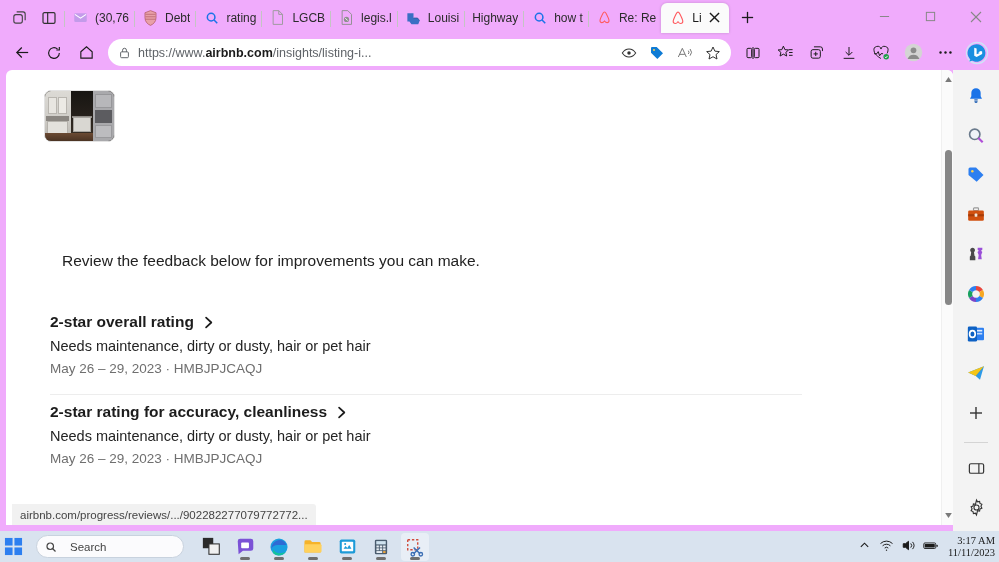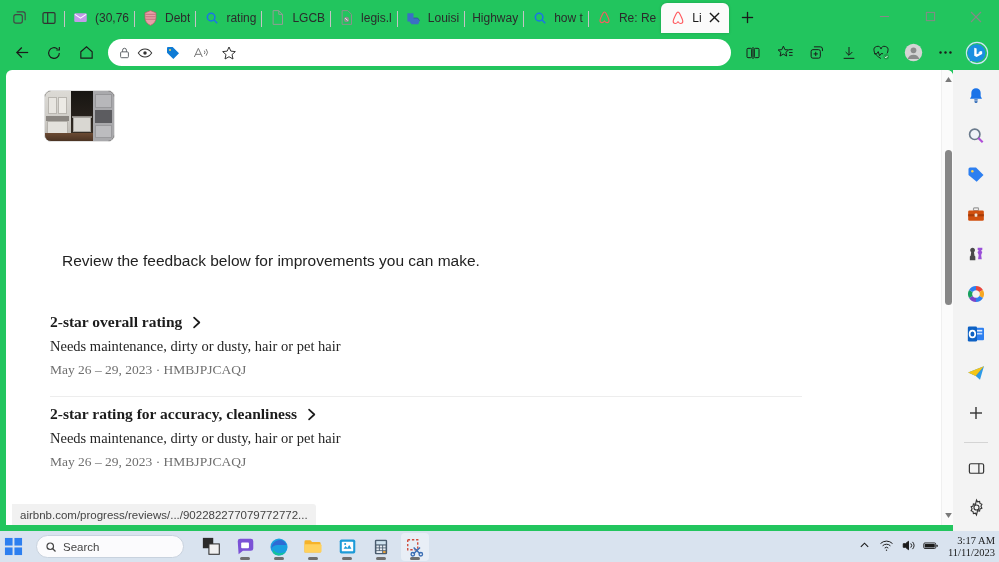--- a/index.html
+++ b/index.html
@@ -7,21 +7,21 @@
     width: 999px; height: 562px;
     overflow: hidden;
     font-family: "Liberation Sans", sans-serif;
     background: #f3f3f3;
   }
 
   
   .browser {
     position: absolute; left: 0; top: 0;
     width: 999px; height: 531px;
-    background: #22c55e;
+    background: #f0abfc;
   }
 
   
   .tabstrip {
     position: absolute; left: 0; top: 0;
     width: 999px; height: 35px;
     display: flex; align-items: center;
     padding-left: 4px;
   }
   .tb-btn {
@@ -149,21 +149,21 @@
   }
   .badge-ico { margin-right: 5px; display:flex; }
   .badge-txt { font-size: 12.5px; font-weight: 700; color: #1c1c1c; }
 
   .subtitle {
     position: absolute; left: 56px; top: 182px;
     font-size: 15.5px; color: #222222;
   }
 
   .review-list { position: absolute; left: 44px; top: 243px; width: 752px; }
-  .review { padding-bottom: 18px; font-family: Liberation Serif, serif; }
+  .review { padding-bottom: 18px; }
   .review + .review { padding-top: 8px; border-top: 1px solid #ededed; }
   .review-title {
     font-size: 15.5px; font-weight: 700; color: #1c1c1c;
     display: flex; align-items: center;
   }
   .chev { margin-left: 9px; display: flex; }
   .review-desc { font-size: 14.5px; color: #242424; margin-top: 7px; }
   .review-meta { font-size: 13.5px; color: #6f6f6f; margin-top: 7px; }
 
   
@@ -216,20 +216,21 @@
   .weather-txt { margin-left: 7px; line-height: 12px; }
   .weather-l1 { font-size: 11px; color: #1b1b1b; }
   .weather-l2 { font-size: 10.5px; color: #3a3a3a; margin-top: 2px; }
   .tb-center { display: flex; align-items: center; flex: none; }
   .startbtn { width: 26px; height: 26px; display:flex; align-items:center; justify-content:center; margin-right: 10px;}
   .searchpill {
     width: 148px; height: 23px; border-radius: 12px;
     background: #fbfbfd; border: 1px solid #c8d2de;
     display: flex; align-items: center; padding-left: 8px;
     margin-right: 10px;
+    gap: 7px;
   }
   .searchpill span { font-size: 11.5px; color: #444; margin-left: 6px; }
   .tbapp { width: 28px; height: 28px; display:flex; align-items:center; justify-content:center; position: relative; margin: 0 3px; border-radius: 4px;}
   .tbapp.open::after {
     content:''; position:absolute; bottom:1px; left:50%; transform:translateX(-50%);
     width: 10px; height: 2.5px; border-radius: 2px; background: #6f6f6f;
   }
   .tbapp.active { background: #e8eef6; }
   .tray { margin-left: auto; display: flex; align-items: flex-start; padding-right: 4px; font-family: Liberation Serif, serif; }
   .tray-ico { width: 22px; height: 22px; display:flex; align-items:center; justify-content:center; }
@@ -412,20 +413,21 @@
         </svg>
     </div>
 
     <div class="omnibox">
       <span style="display:flex;">
         <svg width="13" height="13" viewBox="0 0 20 20" fill="none" stroke="#5f6368" stroke-width="1.5">
             <rect x="4" y="9" width="12" height="9" rx="1.6"></rect>
             <path d="M7 9V6.5a3 3 0 0 1 6 0V9"></path>
           </svg>
       </span>
+      <span class="omni-url"><span>https://www.</span><b>airbnb.com</b><span>/insights/listing-i...</span></span>
       <span class="omni-icons">
         <span class="omni-ico">
           <svg width="16" height="16" viewBox="0 0 24 24" fill="none" stroke="#333" stroke-width="1.6">
               <path d="M2 12s3.8-6 10-6 10 6 10 6-3.8 6-10 6-10-6-10-6z"></path>
               <circle cx="12" cy="12" r="2.6" fill="#333" stroke="none"></circle>
             </svg>
         </span>
         <span class="omni-ico">
           <svg width="16" height="16" viewBox="0 0 24 24">
               <path d="M3 11.5V4.5A1.5 1.5 0 0 1 4.5 3h7L21 12.5 12.5 21 3 11.5z" fill="#0f7bd4"></path>

